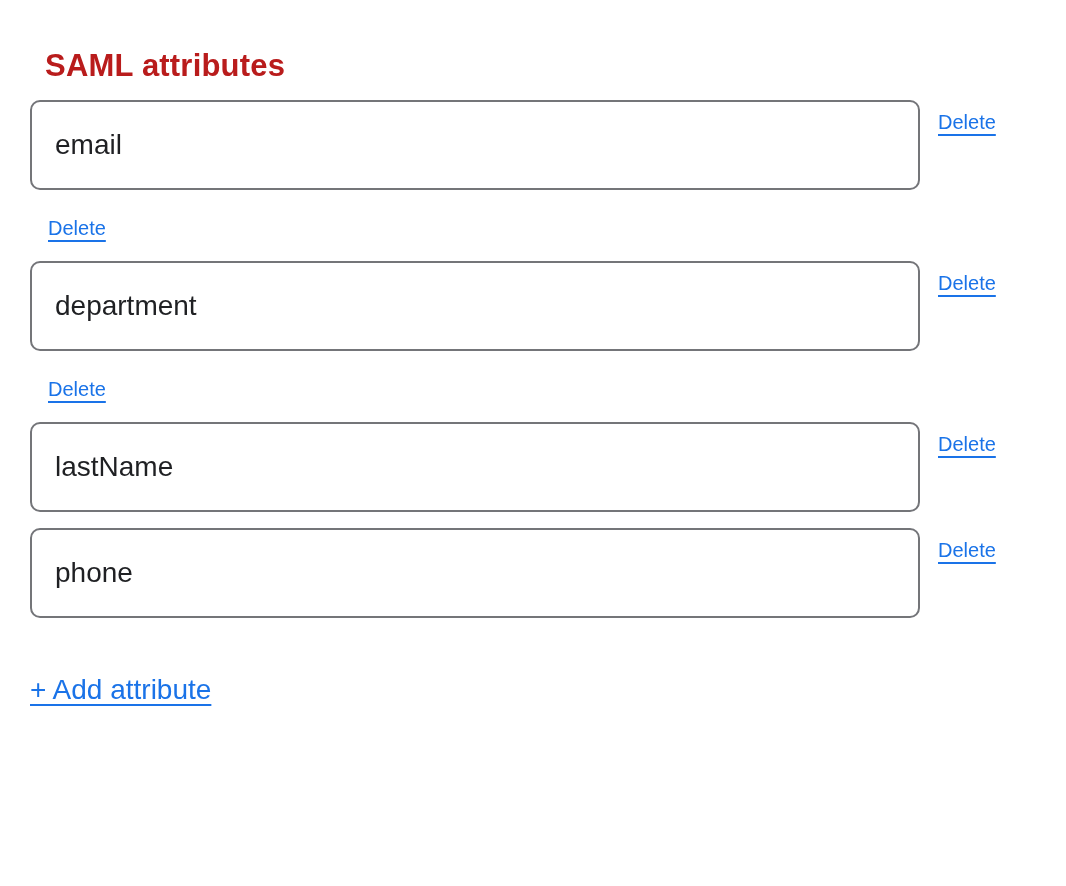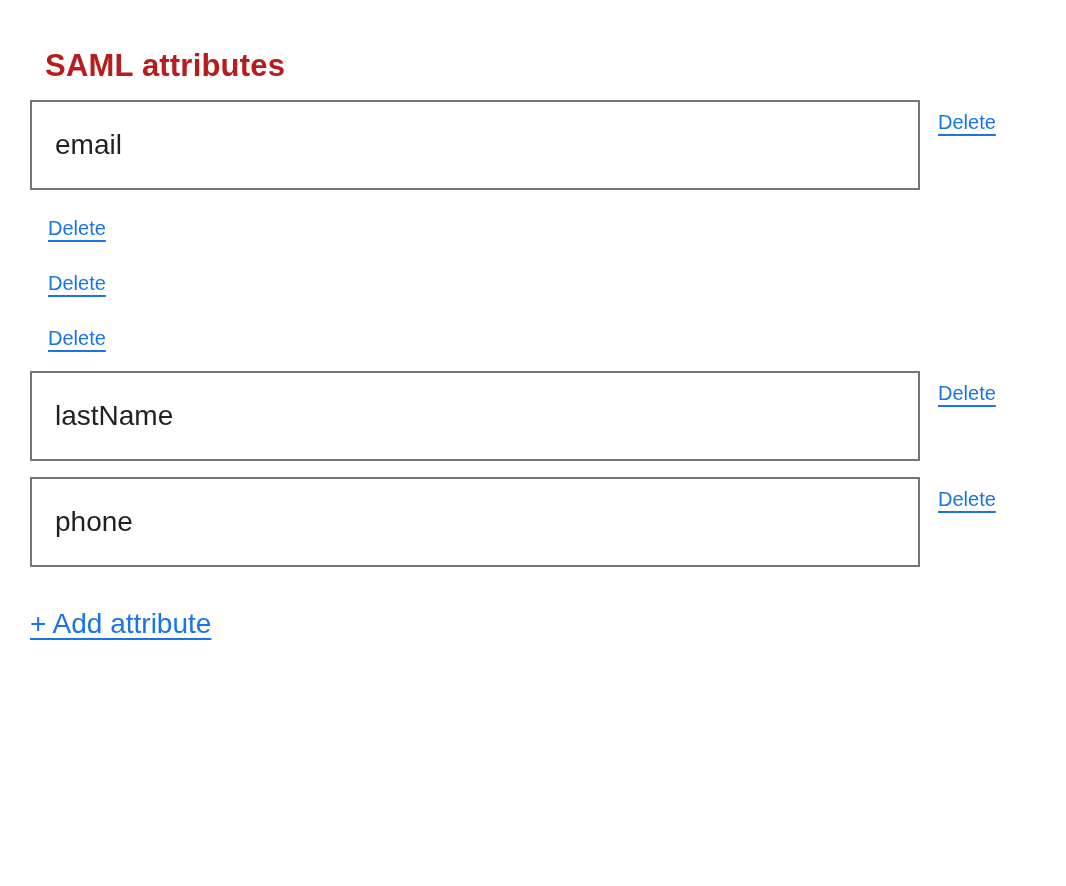--- a/index.html
+++ b/index.html
@@ -39,21 +39,21 @@
   .attr-row {
     display: flex;
     align-items: flex-start;
     margin-bottom: 16px;
   }
   .attr-input {
     box-sizing: border-box;
     width: 890px;
     height: 90px;
     border: 2px solid #747579;
-    border-radius: 0;
+    border-radius: 10px;
     padding: 12px 23px;
     font-family: "Liberation Sans", sans-serif;
     font-size: 28px;
     color: #1f2023;
     background: #ffffff;
     outline: none;
   }
   .delete-link {
     margin-left: 18px;
     margin-top: 5px;
@@ -61,21 +61,21 @@
     line-height: 34px;
     color: #1a73e8;
     text-decoration: underline;
     text-decoration-thickness: 2px;
     text-underline-offset: 5px;
     cursor: pointer;
     white-space: nowrap;
   }
   .add-link {
     display: inline-block;
-    margin-top: 24px;
+    margin-top: 39px;
     font-size: 28px;
     line-height: 34px;
     color: #1a73e8;
     text-decoration: underline;
     text-decoration-thickness: 2px;
     text-underline-offset: 5px;
     cursor: pointer;
   }
 </style>
 </head>
@@ -93,20 +93,21 @@
   <div class="attr-row">
     <input type="text" class="attr-input" value="email" style="">
     <a href="#" class="delete-link">Delete</a>
   </div>
 
   <div class="attr-row">
     <a href="#" class="delete-link">Delete</a>
   </div>
 
   <div class="attr-row">
+    <input type="text" class="attr-input" value="department" style="">
     <a href="#" class="delete-link">Delete</a>
   </div>
 
   <div class="attr-row">
     <a href="#" class="delete-link">Delete</a>
   </div>
 
   <div class="attr-row">
     <input type="text" class="attr-input" value="lastName" style="">
     <a href="#" class="delete-link">Delete</a>

